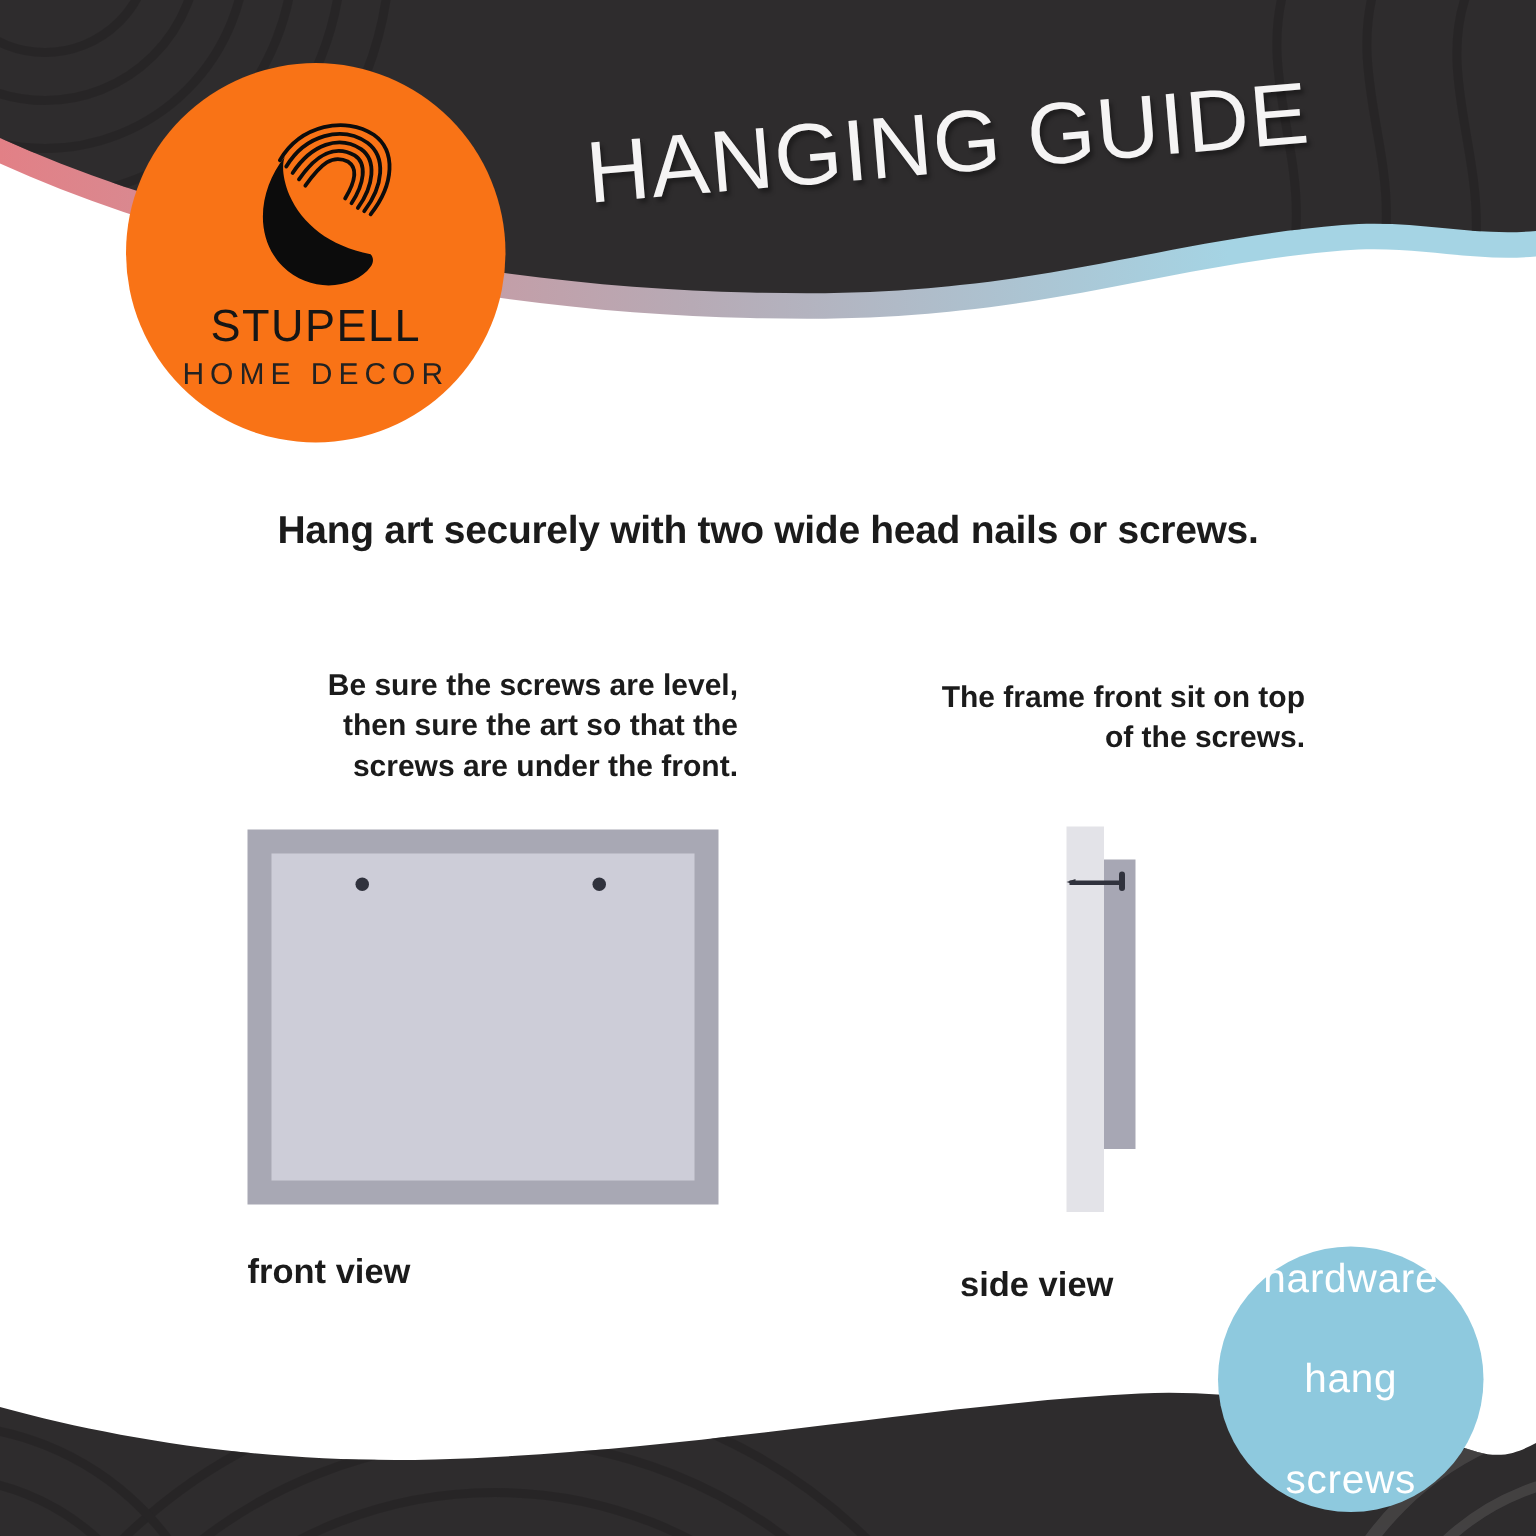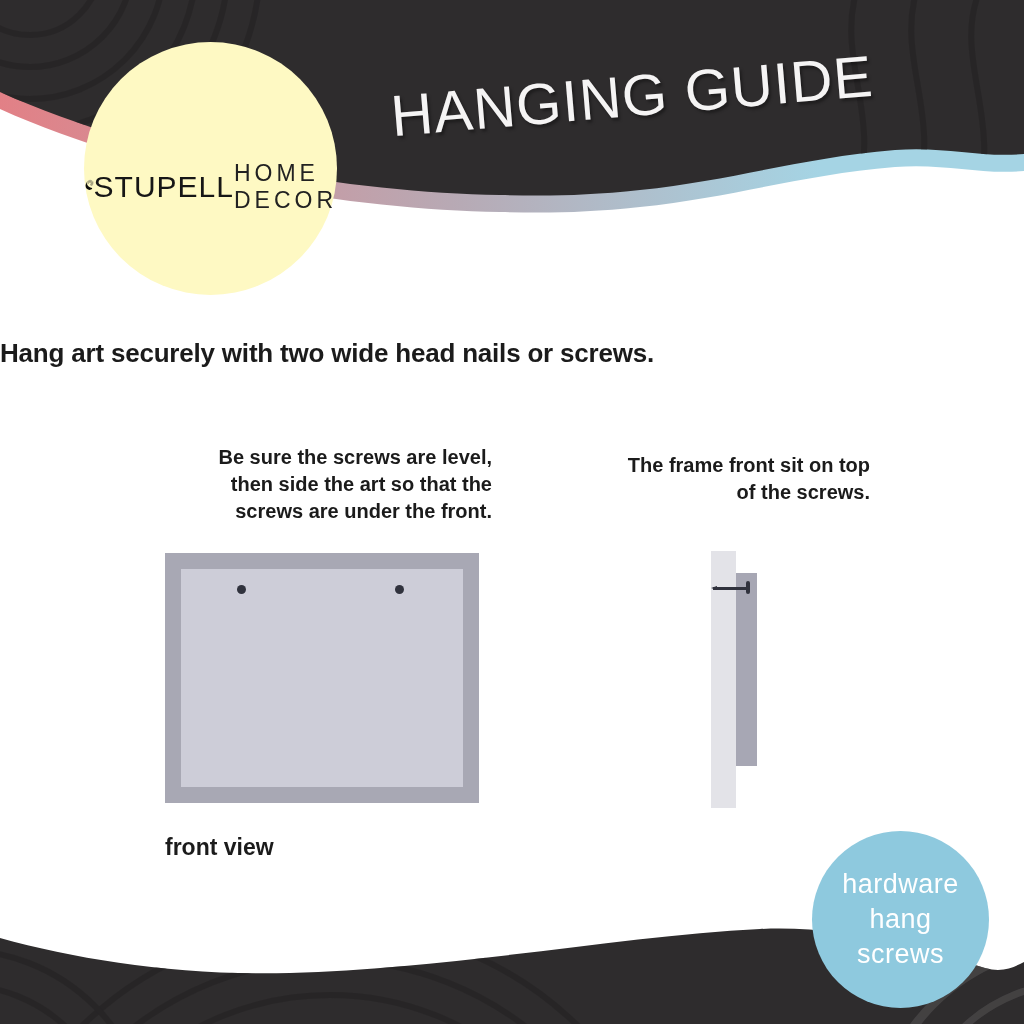--- a/index.html
+++ b/index.html
@@ -13,33 +13,33 @@
   #header-wave{position:absolute;left:0;top:0;z-index:1;}
   #header-title{
     position:absolute;left:368px;top:56px;width:528px;height:78px;z-index:3;
     display:flex;align-items:center;justify-content:center;
     transform:rotate(-4.8deg);
     font-size:58px;font-weight:400;letter-spacing:1px;color:var(--title-white,#f5f4f4);
     text-shadow:2px 3px 3px rgba(0,0,0,0.35);white-space:nowrap;
   }
   #logo-circle{
     position:absolute;left:84px;top:42px;width:253px;height:253px;border-radius:50%;
-    background:#fef9c3;z-index:4;display:flex;flex-direction:row;align-items:center;
+    background:#f97316;z-index:4;display:flex;flex-direction:column;align-items:center;
     padding-top:33px;box-sizing:border-box;
   }
   #brand-name{font-size:30px;letter-spacing:1px;color:#161616;margin-top:4px;}
-  #brand-tagline{font-size:23px;letter-spacing:4px;color:#222222;margin-top:4px;}
+  #brand-tagline{font-size:20px;letter-spacing:4px;color:#222222;margin-top:4px;}
 
   
   #product-heading{
     position:absolute;left:262px;top:237px;width:520px;text-align:center;z-index:2;
     font-size:45px;font-weight:400;letter-spacing:1px;color:#1c1b1c;
   }
   #instruction-text{
-    position:absolute;left:0;top:338px;width:1024px;z-index:2;
+    position:absolute;left:0;top:338px;width:1024px;text-align:center;z-index:2;
     font-size:26px;font-weight:700;letter-spacing:-0.2px;color:var(--ink,#1b1b1b);
   }
   .caption{
     position:absolute;z-index:2;text-align:right;
     font-size:20px;font-weight:700;line-height:27px;color:var(--ink,#1b1b1b);
   }
   .caption span{display:block;}
   #front-caption{left:152px;top:444px;width:340px;}
   #side-caption{left:600px;top:452px;width:270px;}
 
@@ -82,20 +82,21 @@
     border-top:2.5px solid transparent;border-bottom:2.5px solid transparent;
     border-right:6px solid var(--screw,#30323d);}
 
   
   #hardware-free-badge{
     position:absolute;left:812px;top:831px;width:177px;height:177px;border-radius:50%;
     background:var(--badge-blue,#8ec9de);z-index:6;
     display:flex;flex-direction:column;align-items:center;justify-content:center;
     color:#ffffff;font-size:27px;line-height:35px;letter-spacing:0.5px;font-weight:400;
     text-align:center;
+    gap:32px;
   }
   #footer-wave{position:absolute;left:0;top:910px;z-index:1;}
 </style>
 </head>
 <body>
 
 <div id="canvas">
 
   <svg id="header-wave" width="1024" height="240" viewBox="0 0 1024 240" aria-hidden="true">
     <defs>
@@ -142,21 +143,21 @@
     <div id="brand-name">STUPELL</div>
     <div id="brand-tagline">HOME DECOR</div>
   </div>
 
   <div id="header-title">HANGING GUIDE</div>
 
   <div id="instruction-text">Hang art securely with two wide head nails or screws.</div>
 
   <div id="front-caption" class="caption">
     <span>Be sure the screws are level,</span>
-    <span>then side the art so that the</span>
+    <span>then sure the art so that the</span>
     <span>screws are under the front.</span>
   </div>
 
   <div id="front-view-diagram">
     <div id="frame-inner"></div>
     <div id="screw-dot-left" class="screw-dot"></div>
     <div id="screw-dot-right" class="screw-dot"></div>
   </div>
   <div id="front-view-label" class="view-label">front view</div>
 
@@ -165,20 +166,21 @@
     <span>of the screws.</span>
   </div>
 
   <div id="side-panel-front"></div>
   <div id="side-panel-back"></div>
   <div id="nail-icon">
     <div id="nail-tip"></div>
     <div id="nail-shaft"></div>
     <div id="nail-head"></div>
   </div>
+  <div id="side-view-label" class="view-label">side view</div>
 
   <div id="hardware-free-badge">
     <span>hardware</span>
     <span>hang</span>
     <span>screws</span>
   </div>
 
   <svg id="footer-wave" width="1024" height="114" viewBox="0 0 1024 114" aria-hidden="true">
     <defs>
       <clipPath id="footerClip">

